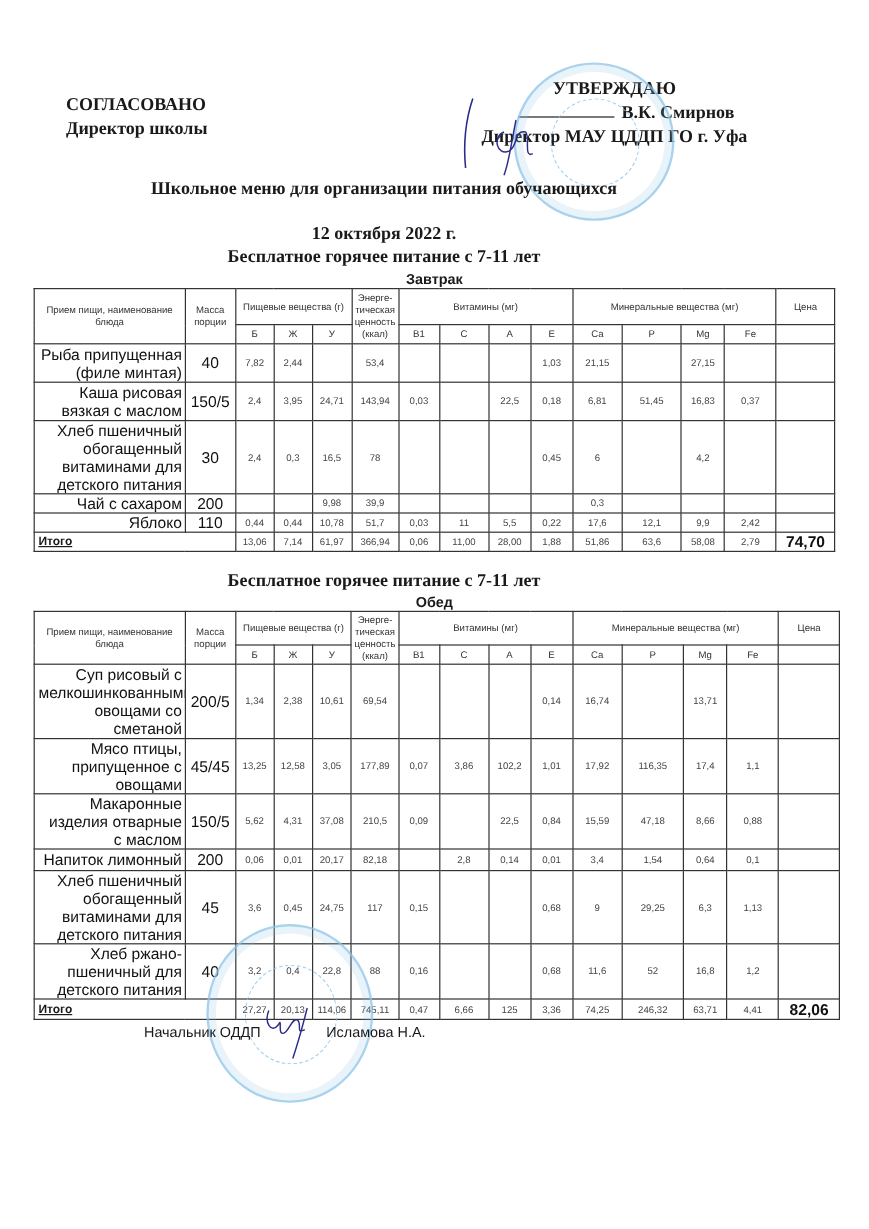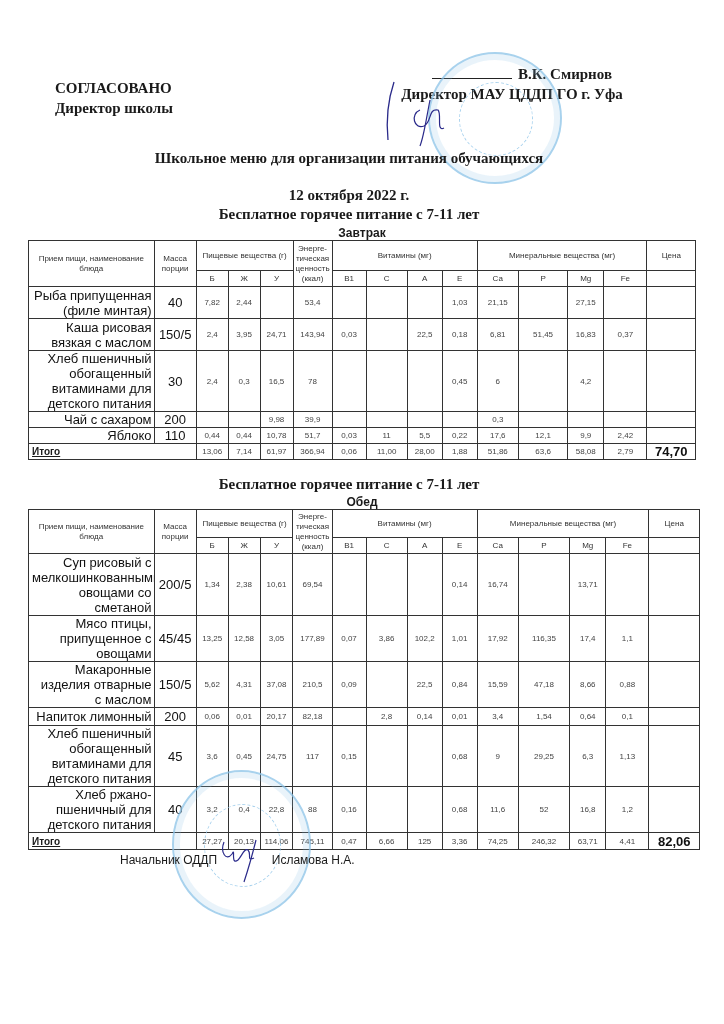--- a/index.html
+++ b/index.html
@@ -8,21 +8,21 @@
     overflow: hidden; color: #1a1a1a;
   }
   .serif { font-family: "Liberation Serif", "DejaVu Serif", serif; }
   .sans { font-family: "Liberation Sans", "DejaVu Sans", sans-serif; }
   .abs { position: absolute; }
 
   .approve-left { left: 55px; top: 78px; font-weight: bold; font-size: 15px; line-height: 20px; }
   .approve-right { left: 392px; top: 64px; width: 240px; font-weight: bold; font-size: 15px; line-height: 20px; text-align: center; }
   .approve-right .sign-line { display: inline-block; width: 80px; border-bottom: 1px solid #222; margin-right: 6px; height: 12px; vertical-align: baseline; }
 
-  .title { left: 0; width: 640px; text-align: center; font-weight: bold; font-size: 15px; margin-left: 29px; }
+  .title { left: 0; width: 640px; text-align: center; font-weight: bold; font-size: 15px; }
 
   .meal-label { left: 0; width: 724px; text-align: center; font-weight: bold; font-size: 12px; }
 
   table.menu {
     position: absolute; left: 28px; border-collapse: collapse; table-layout: fixed;
     font-family: "Liberation Sans", "DejaVu Sans", sans-serif;
   }
   table.menu td, table.menu th {
     border: 1px solid #333; padding: 0 2px; text-align: center; vertical-align: middle;
     font-weight: normal; overflow: hidden;
@@ -50,20 +50,21 @@
 </style>
 </head>
 <body>
 
 <div class="abs serif approve-left">
   <div>СОГЛАСОВАНО</div>
   <div>Директор школы</div>
 </div>
 
 <div class="abs serif approve-right">
+  <div>УТВЕРЖДАЮ</div>
   <div style="text-align:right; padding-right:20px;">
     <span class="sign-line"></span><span>В.К. Смирнов</span>
   </div>
   <div>Директор МАУ ЦДДП ГО г. Уфа</div>
 </div>
 
 <div class="stamp" style="left:428px; top:52px; width:130px; height:128px;"></div>
 <svg class="signature" style="left:380px; top:80px;" width="80" height="70" viewBox="0 0 80 70">
   <path d="M14 2 C8 20, 6 40, 8 60" stroke="#2a2a8a" stroke-width="1.3" fill="none"></path>
   <path d="M40 30 C30 34, 34 50, 44 46 C52 42, 48 28, 58 30 C62 34, 56 52, 64 48 M50 20 C46 40, 44 56, 40 66" stroke="#2a2a8a" stroke-width="1.2" fill="none"></path>

